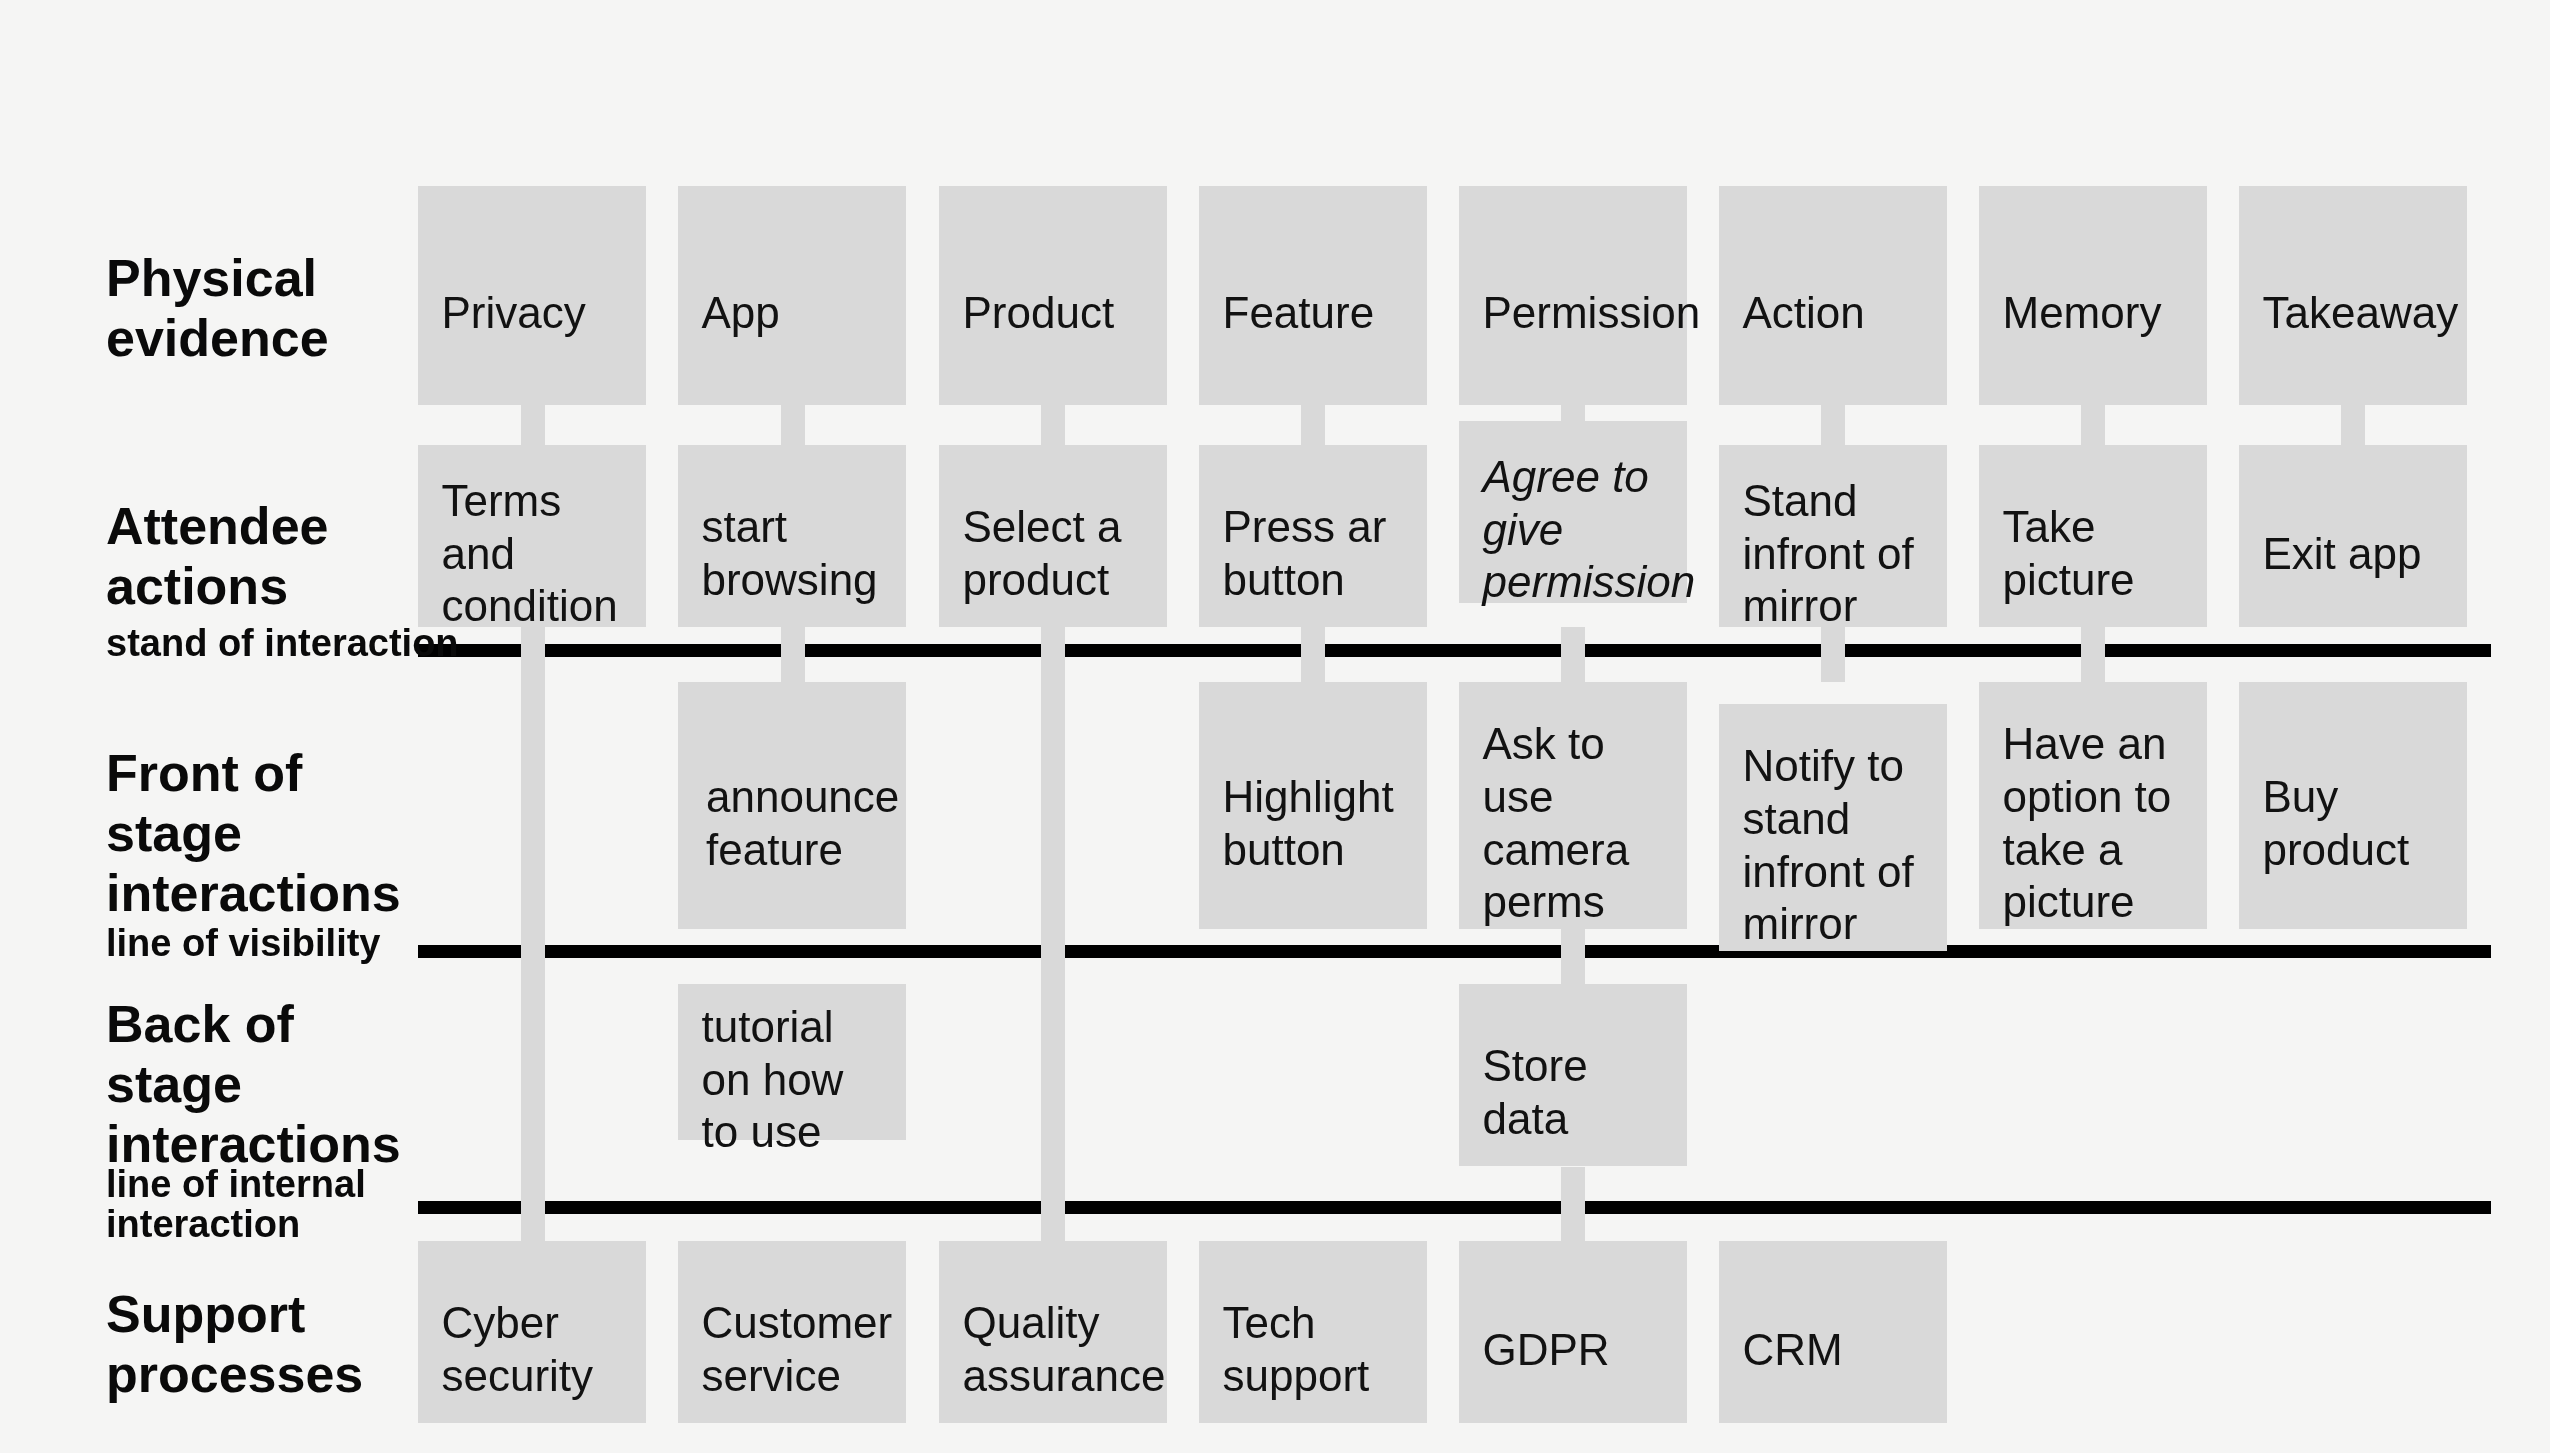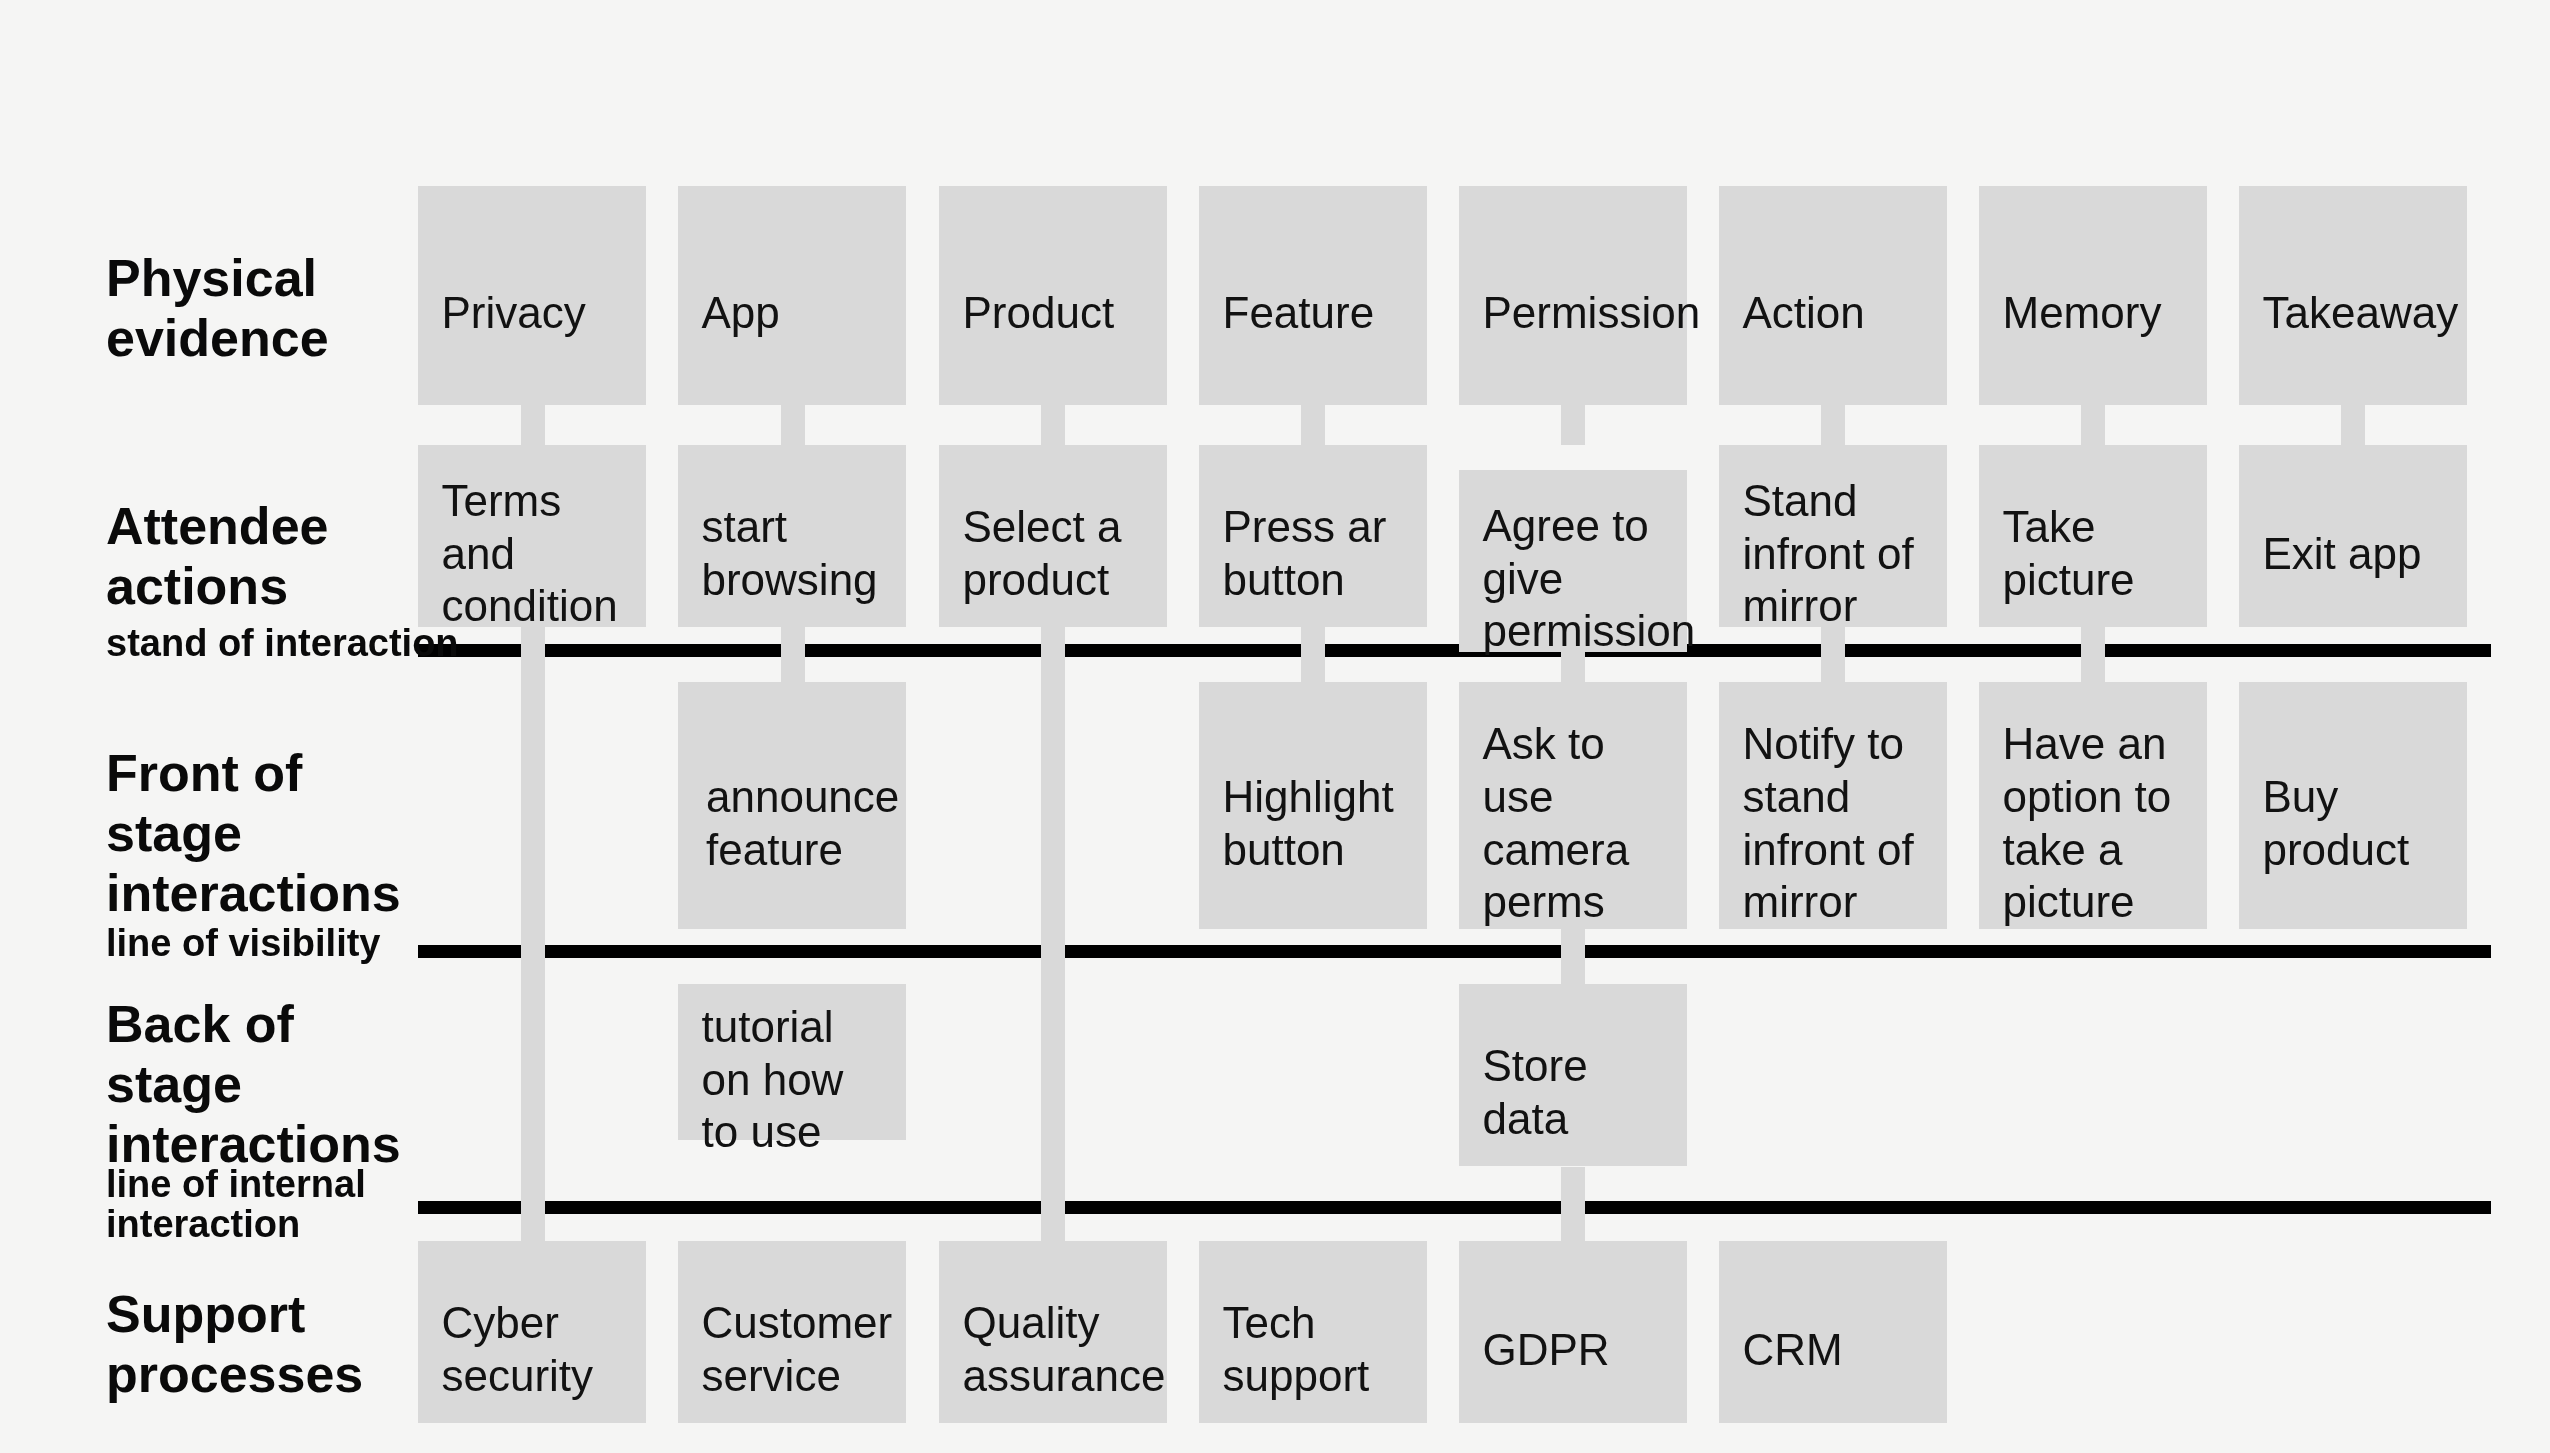--- a/index.html
+++ b/index.html
@@ -141,33 +141,33 @@
       <div class="box" style="left: 939px; top: 1241px; height: 182px;">Quality
 assurance</div>
       <div class="box" style="left: 1199px; top: 186px; height: 219px;">Feature</div>
       <div class="box" style="left: 1199px; top: 445px; height: 182px;">Press ar
 button</div>
       <div class="box" style="left: 1199px; top: 682px; height: 247px;">Highlight
 button</div>
       <div class="box" style="left: 1199px; top: 1241px; height: 182px;">Tech
 support</div>
       <div class="box" style="left: 1459px; top: 186px; height: 219px;">Permission</div>
-      <div class="box" style="left: 1459px; top: 470px; height: 182px;">Agree to
+      <div class="box" style="left: 1459px; top: 421px; height: 182px; font-style: italic;">Agree to
 give
 permission</div>
       <div class="box" style="left: 1459px; top: 682px; height: 247px;">Ask to use
 camera
 perms</div>
       <div class="box" style="left: 1459px; top: 984px; height: 182px;">Store data</div>
       <div class="box" style="left: 1459px; top: 1241px; height: 182px;">GDPR</div>
       <div class="box" style="left: 1719px; top: 186px; height: 219px;">Action</div>
       <div class="box" style="left: 1719px; top: 445px; height: 182px;">Stand
 infront of
 mirror</div>
-      <div class="box" style="left: 1719px; top: 682px; height: 247px;">Notify to
+      <div class="box" style="left: 1719px; top: 704px; height: 247px;">Notify to
 stand
 infront of
 mirror</div>
       <div class="box" style="left: 1719px; top: 1241px; height: 182px;">CRM</div>
       <div class="box" style="left: 1979px; top: 186px; height: 219px;">Memory</div>
       <div class="box" style="left: 1979px; top: 445px; height: 182px;">Take
 picture</div>
       <div class="box" style="left: 1979px; top: 682px; height: 247px;">Have an
 option to
 take a

